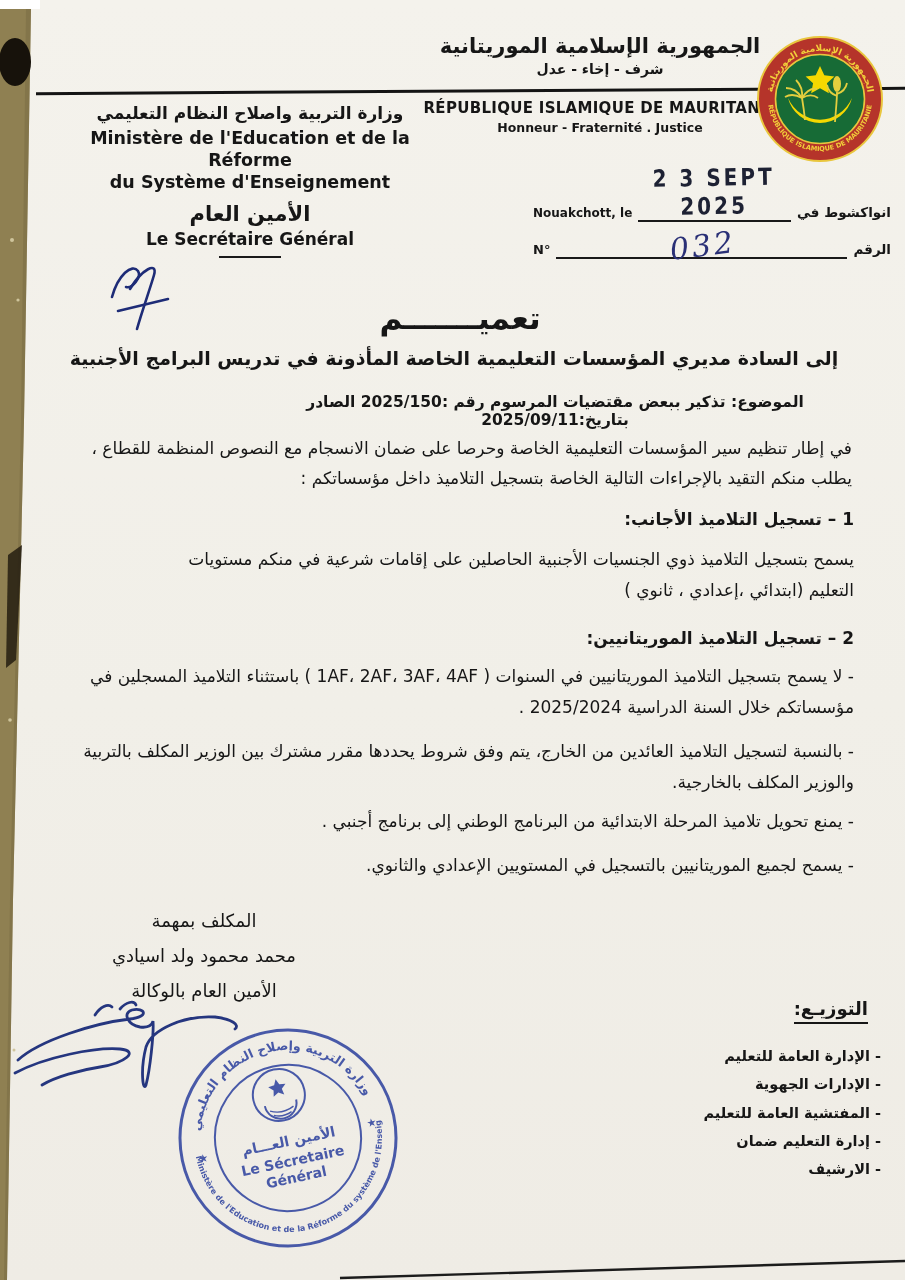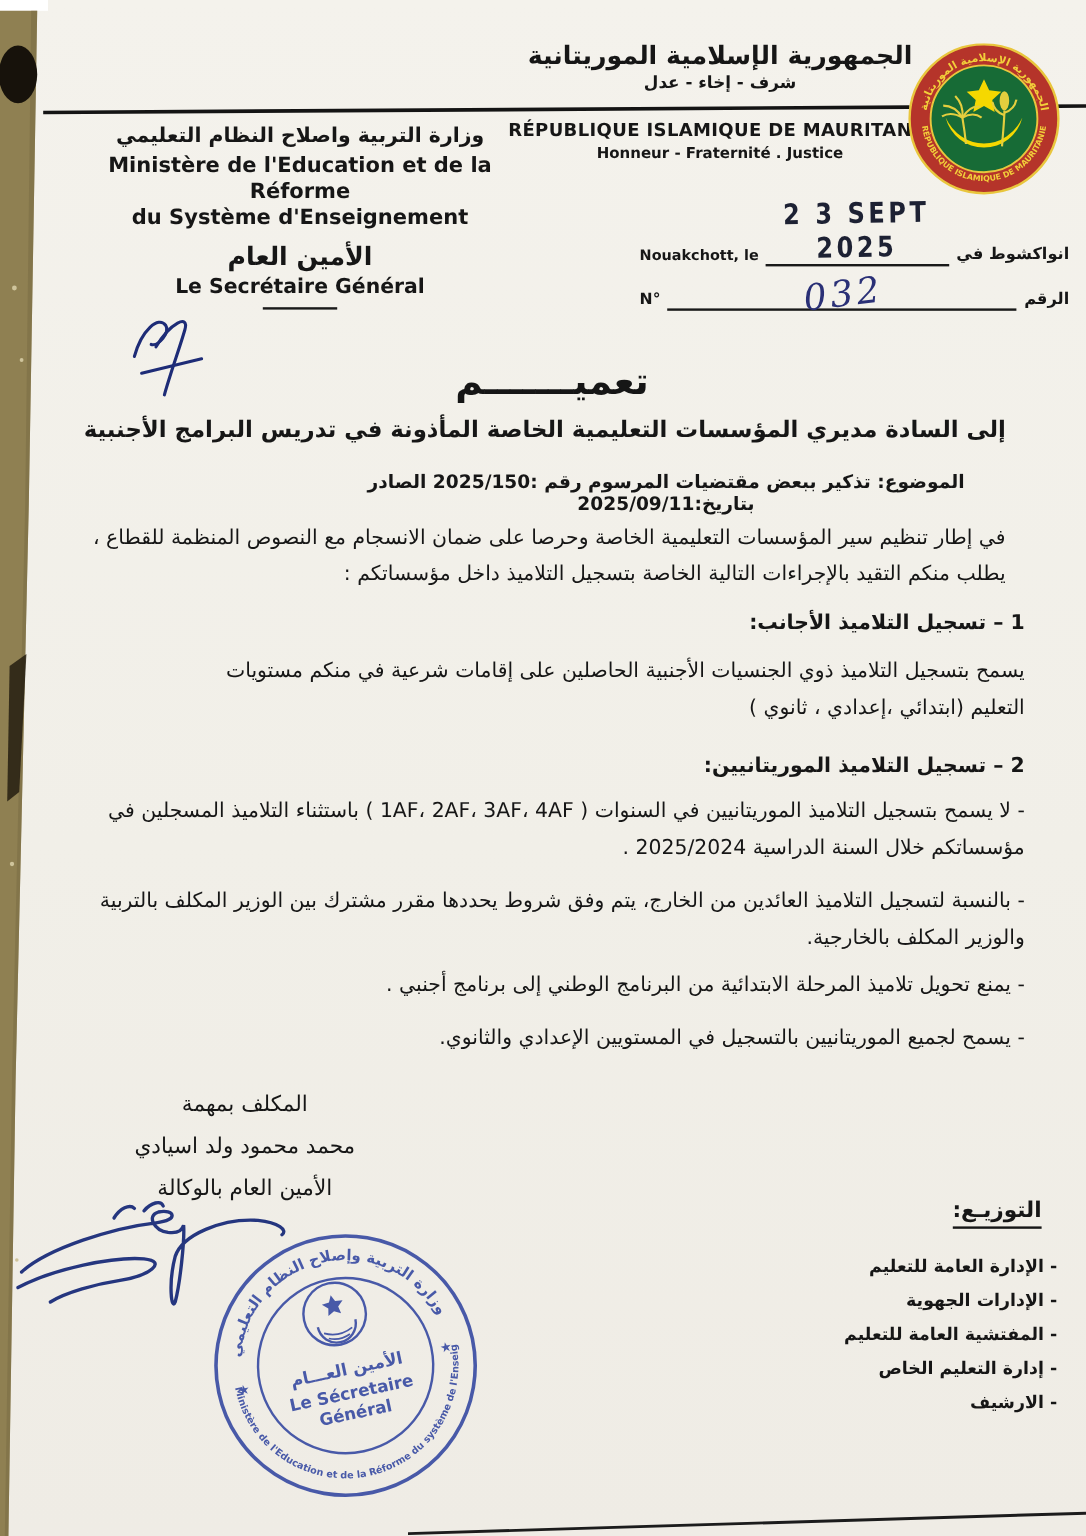--- a/index.html
+++ b/index.html
@@ -139,21 +139,21 @@
       <path d="M28,66 L78,54"></path>
     </g>
   </svg>
 
   <div class="abs c title rtl" style="left:300px;top:300px;width:320px;">تعميـــــــم</div>
 
   <div class="abs c addressee rtl" style="left:58px;top:347px;width:792px;">إلى السادة مديري المؤسسات التعليمية الخاصة المأذونة في تدريس البرامج الأجنبية</div>
 
   <div class="abs c subject rtl" style="left:260px;top:393px;width:590px;">الموضوع: تذكير ببعض مقتضيات المرسوم رقم :2025/150 الصادر بتاريخ:2025/09/11</div>
 
-  <div class="abs para rtl" style="left:52px;top:434px;width:786px;">في إطار تنظيم سير المؤسسات التعليمية الخاصة وحرصا على ضمان الانسجام مع النصوص المنظمة للقطاع ، يطلب منكم التقيد بالإجراءات التالية الخاصة بتسجيل التلاميذ داخل مؤسساتكم :</div>
+  <div class="abs para rtl" style="left:66px;top:434px;width:786px;">في إطار تنظيم سير المؤسسات التعليمية الخاصة وحرصا على ضمان الانسجام مع النصوص المنظمة للقطاع ، يطلب منكم التقيد بالإجراءات التالية الخاصة بتسجيل التلاميذ داخل مؤسساتكم :</div>
 
   <div class="abs h-num rtl" style="left:66px;top:509px;width:788px;">1 – تسجيل التلاميذ الأجانب:</div>
   <div class="abs para rtl" style="left:150px;top:544px;width:704px;line-height:1.85;">يسمح بتسجيل التلاميذ ذوي الجنسيات الأجنبية الحاصلين على إقامات شرعية في منكم مستويات التعليم (ابتدائي ،إعدادي ، ثانوي )</div>
 
   <div class="abs h-num rtl" style="left:66px;top:628px;width:788px;">2 – تسجيل التلاميذ الموريتانيين:</div>
   <div class="abs para rtl" style="left:66px;top:661px;width:788px;line-height:1.8;">- لا يسمح بتسجيل التلاميذ الموريتانيين في السنوات ( 1AF، 2AF، 3AF، 4AF ) باستثناء التلاميذ المسجلين في مؤسساتكم خلال السنة الدراسية 2025/2024 .</div>
   <div class="abs para rtl" style="left:66px;top:736px;width:788px;line-height:1.8;text-align:right;">- بالنسبة لتسجيل التلاميذ العائدين من الخارج، يتم وفق شروط يحددها مقرر مشترك بين الوزير المكلف بالتربية والوزير المكلف بالخارجية.</div>
   <div class="abs para rtl" style="left:66px;top:807px;width:788px;">- يمنع تحويل تلاميذ المرحلة الابتدائية من البرنامج الوطني إلى برنامج أجنبي .</div>
   <div class="abs para rtl" style="left:66px;top:851px;width:788px;">- يسمح لجميع الموريتانيين بالتسجيل في المستويين الإعدادي والثانوي.</div>
 
@@ -163,21 +163,21 @@
     <div>الأمين العام بالوكالة</div>
   </div>
 
   <div class="abs" style="left:748px;top:998px;width:120px;text-align:right;">
     <span class="dist-title rtl">التوزيـع:</span>
   </div>
   <div class="abs dist-items rtl" style="left:633px;top:1042px;width:248px;">
     <div>- الإدارة العامة للتعليم</div>
     <div>- الإدارات الجهوية</div>
     <div>- المفتشية العامة للتعليم</div>
-    <div>- إدارة التعليم الخاص</div>
+    <div>- إدارة التعليم ضمان</div>
     <div>- الارشيف</div>
   </div>
 
   <svg class="abs" style="left:0px;top:985px;" width="260" height="135" viewBox="0 0 260 135">
     <g stroke="#25367f" stroke-width="2.8" fill="none" stroke-linecap="round">
       <path d="M18,75 C40,55 95,38 130,34 C150,32 145,22 132,25 C122,28 128,40 140,42 C148,43 152,40 153,36
                C154,48 150,85 146,100 C143,108 140,85 146,62 C152,44 185,30 215,32 C232,34 240,40 235,44"></path>
       <path d="M15,88 C45,72 95,62 120,64 C140,66 125,78 100,82 C80,85 55,92 42,100"></path>
       <path d="M95,30 C100,22 108,18 112,22 M120,24 C126,17 134,15 136,20"></path>
     </g>

